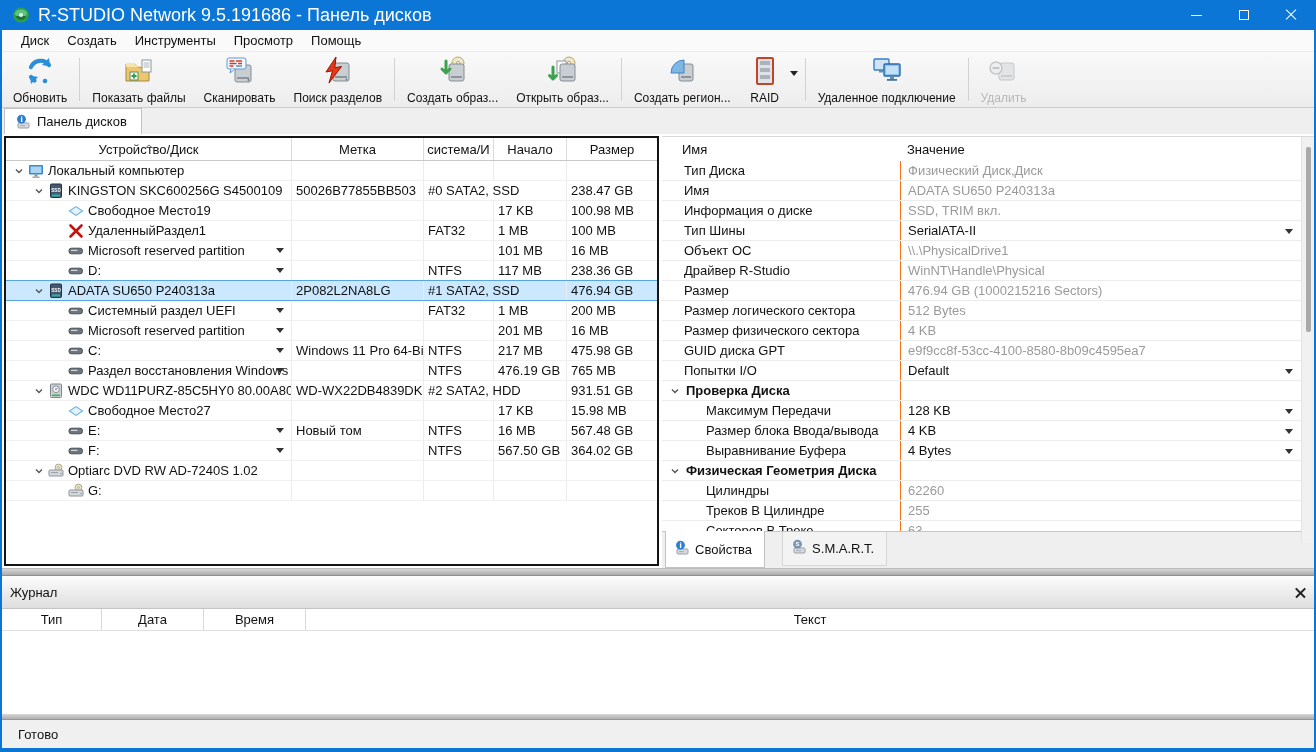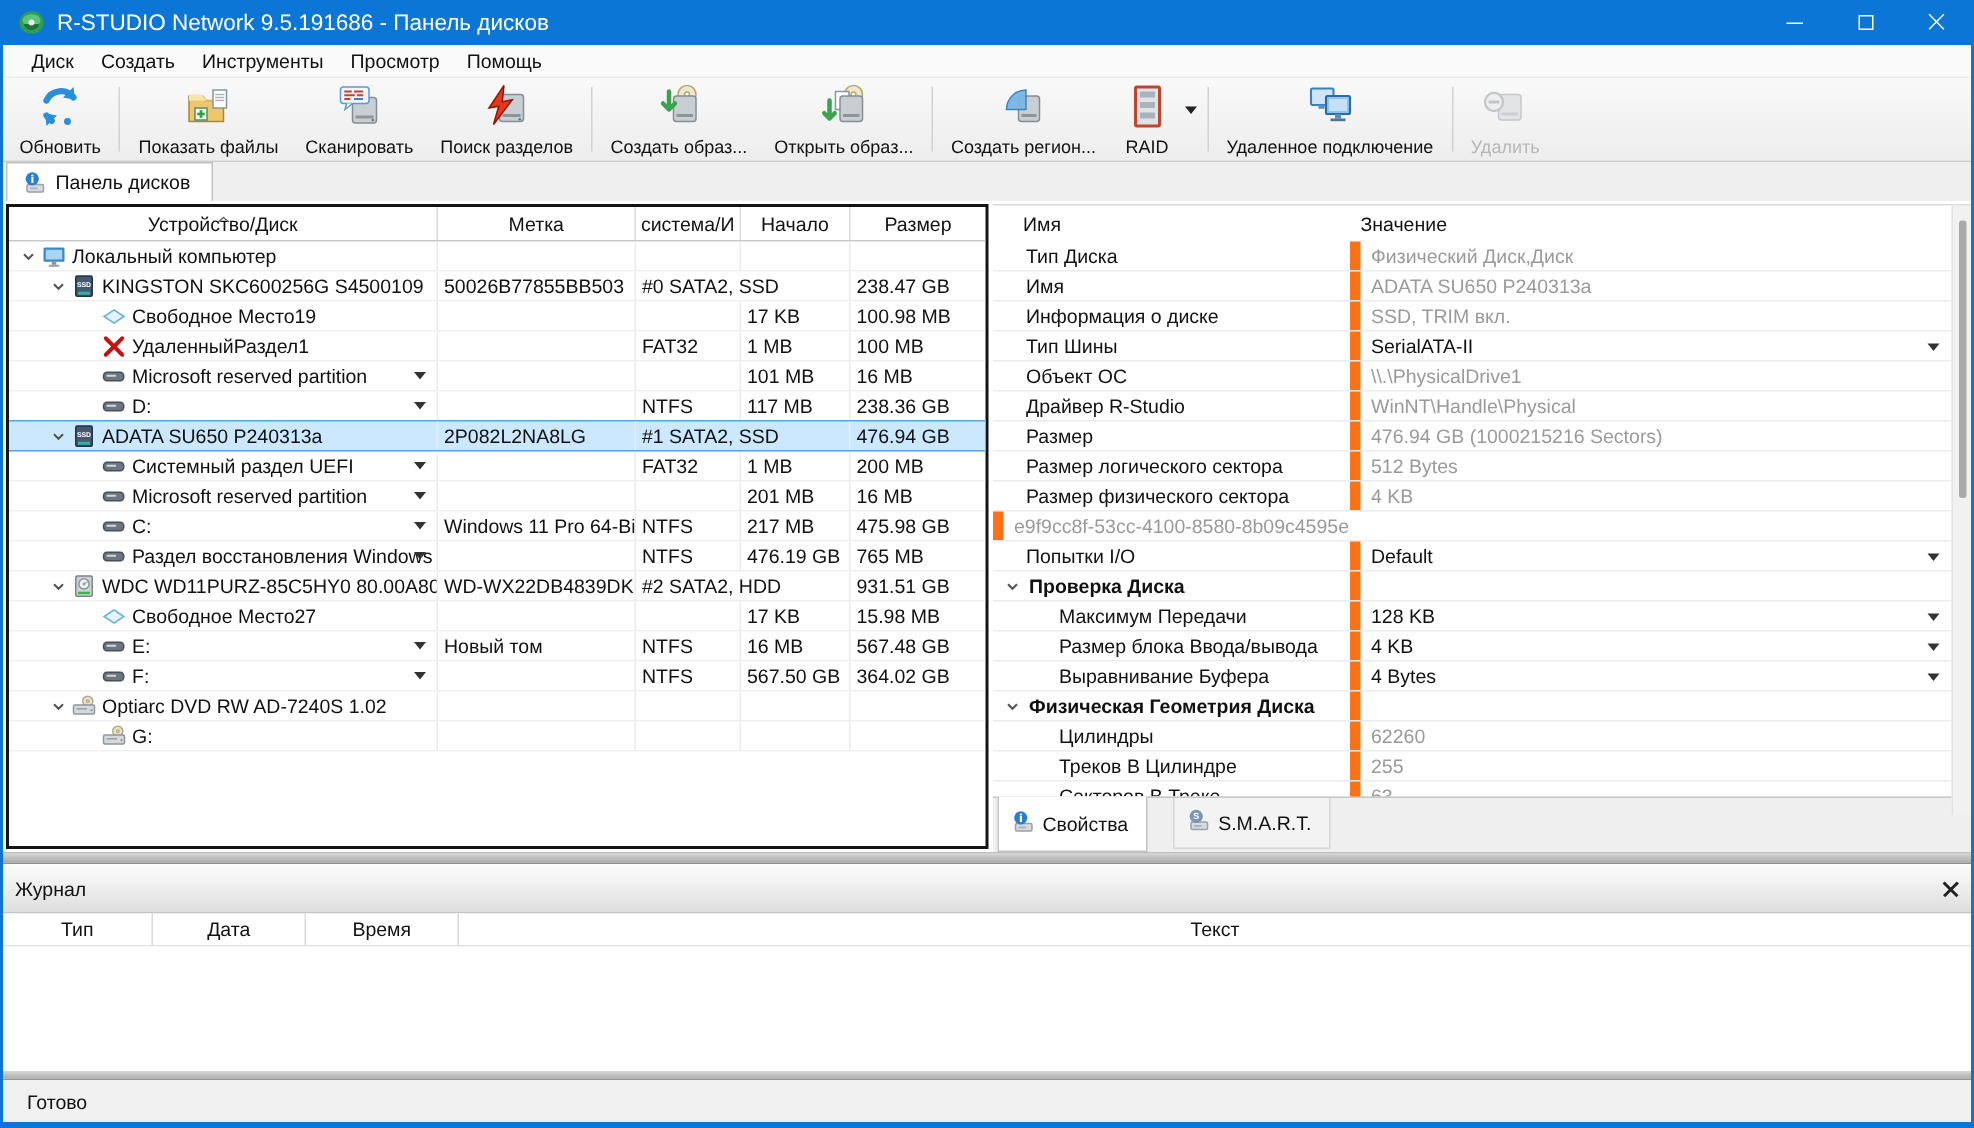--- a/index.html
+++ b/index.html
@@ -5,21 +5,21 @@
   * { margin:0; padding:0; box-sizing:border-box; }
   html,body { width:1316px; height:752px; overflow:hidden; }
   body { font-family:"Liberation Sans", sans-serif; font-size:13px; color:#111; background:#fff; }
 
   .window { width:1316px; height:752px; display:flex; flex-direction:column;
             border-left:2px solid #0b76d6; border-right:2px solid #0b76d6; border-bottom:4px solid #0b76d6; }
 
   
   .titlebar { height:30px; background:#0b76d6; display:flex; align-items:center; color:#fff; flex:none; }
   .titlebar .logo { width:18px; height:18px; margin:0 8px 0 10px; flex:none; }
-  .titlebar .ttl { font-size:15px; white-space:nowrap; }
+  .titlebar .ttl { font-size:18px; white-space:nowrap; }
   .wbtns { margin-left:auto; display:flex; height:100%; }
   .wbtn { width:47px; height:100%; display:flex; align-items:center; justify-content:center; }
   .glyph-min { width:11px; height:1px; background:#fff; }
   .glyph-max { width:10px; height:10px; border:1px solid #fff; }
   .glyph-x { position:relative; width:12px; height:12px; }
   .glyph-x::before,.glyph-x::after { content:""; position:absolute; left:-1px; top:5px; width:14px; height:1px; background:#fff; }
   .glyph-x::before { transform:rotate(45deg); } .glyph-x::after { transform:rotate(-45deg); }
 
   
   .menubar { height:22px; background:#fafafa; display:flex; align-items:center; padding-left:10px; gap:0; flex:none; border-bottom:1px solid #ececec; }
@@ -63,21 +63,21 @@
   .right-panel { flex:1; margin-left:3px; background:#fff; border-top:1px solid #d9d9d9; display:flex; flex-direction:column; position:relative; overflow:hidden; }
   .props { flex:1; margin-right:13px; overflow:hidden; }
   .pr-header,.pr-row { display:grid; grid-template-columns:238px 1fr; }
   .pr-header { height:24px; }
   .pr-header > div { display:flex; align-items:center; }
   .pr-header .n { padding-left:20px; } .pr-header .v { padding-left:7px; }
   .pr-row { height:20px; border-bottom:1px solid #ececec; }
   .pr-row .n { display:flex; align-items:center; padding-left:22px; white-space:nowrap; overflow:hidden; }
   .pr-row.sub .n { padding-left:44px; }
   .pr-row.grp .n { padding-left:8px; font-weight:bold; gap:6px; }
-  .pr-row .v { display:flex; align-items:center; padding-left:7px; border-left:7px solid #f97316; position:relative; white-space:nowrap; overflow:hidden; }
+  .pr-row .v { display:flex; align-items:center; padding-left:7px; border-left:1px solid #f97316; position:relative; white-space:nowrap; overflow:hidden; }
   .pr-row .v.gray { color:#9a9a9a; }
   .vdd { position:absolute; right:8px; top:8px; width:0; height:0; border-left:4px solid transparent; border-right:4px solid transparent; border-top:5px solid #333; }
 
   .vscroll { position:absolute; right:0; top:0; bottom:25px; width:13px; background:#f1f1f1; border-left:1px solid #e3e3e3; }
   .vthumb { position:absolute; left:4px; top:10px; width:5px; height:185px; background:#a9a9a9; border-radius:2px; }
 
   .rtabs { height:37px; flex:none; background:#efefef; border-top:1px solid #c6c6c6; display:flex; padding-left:3px; align-items:stretch;gap:15px; }
   .rtab { display:flex; align-items:center; gap:5px; padding:0 12px 0 8px; }
   .rtab svg { width:16px; height:16px; }
   .rtab.active { background:#fff; border:1px solid #c2c2c2; border-top:none; margin-top:-1px; }
@@ -641,20 +641,23 @@
               </div>
               <div class="v gray">512 Bytes</div>
             </div>
             <div class="pr-row">
               <div class="n">
                 <span>Размер физического сектора</span>
               </div>
               <div class="v gray">4 KB</div>
             </div>
             <div class="pr-row">
+              <div class="n">
+                <span>GUID диска GPT</span>
+              </div>
               <div class="v gray">e9f9cc8f-53cc-4100-8580-8b09c4595ea7</div>
             </div>
             <div class="pr-row">
               <div class="n">
                 <span>Попытки I/O</span>
               </div>
               <div class="v">Default<span class="vdd"></span></div>
             </div>
             <div class="pr-row grp">
               <div class="n">

